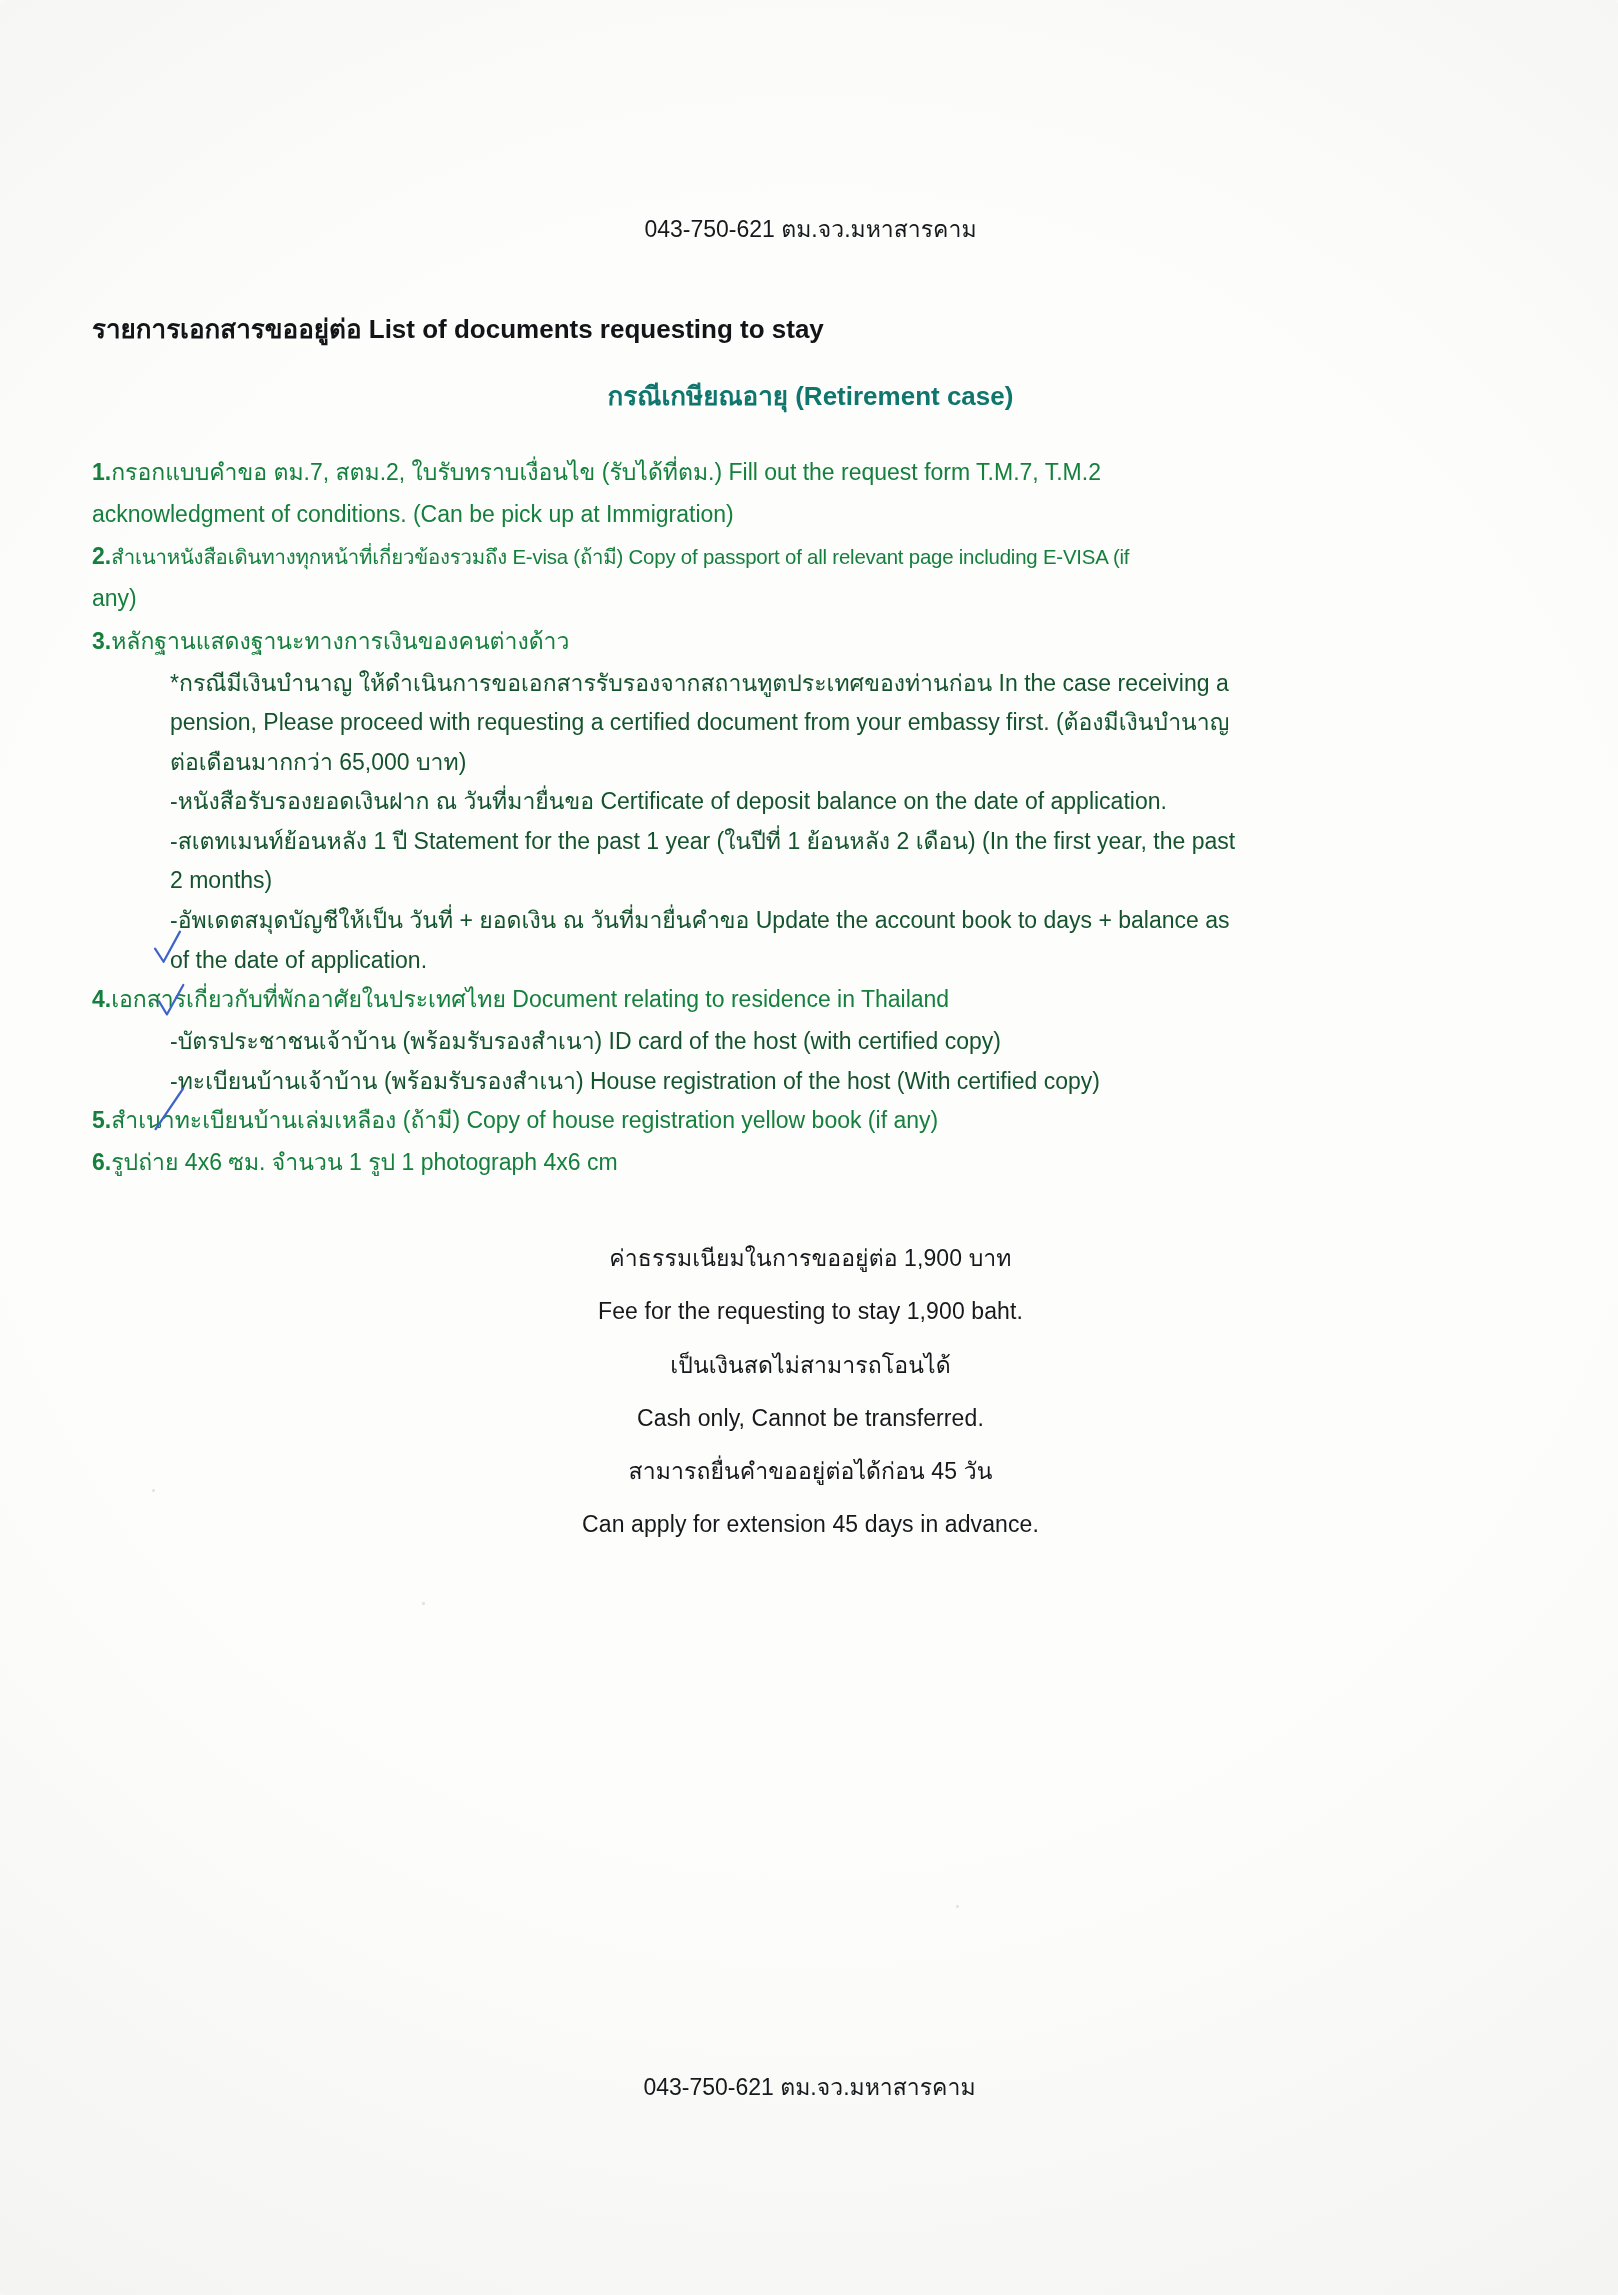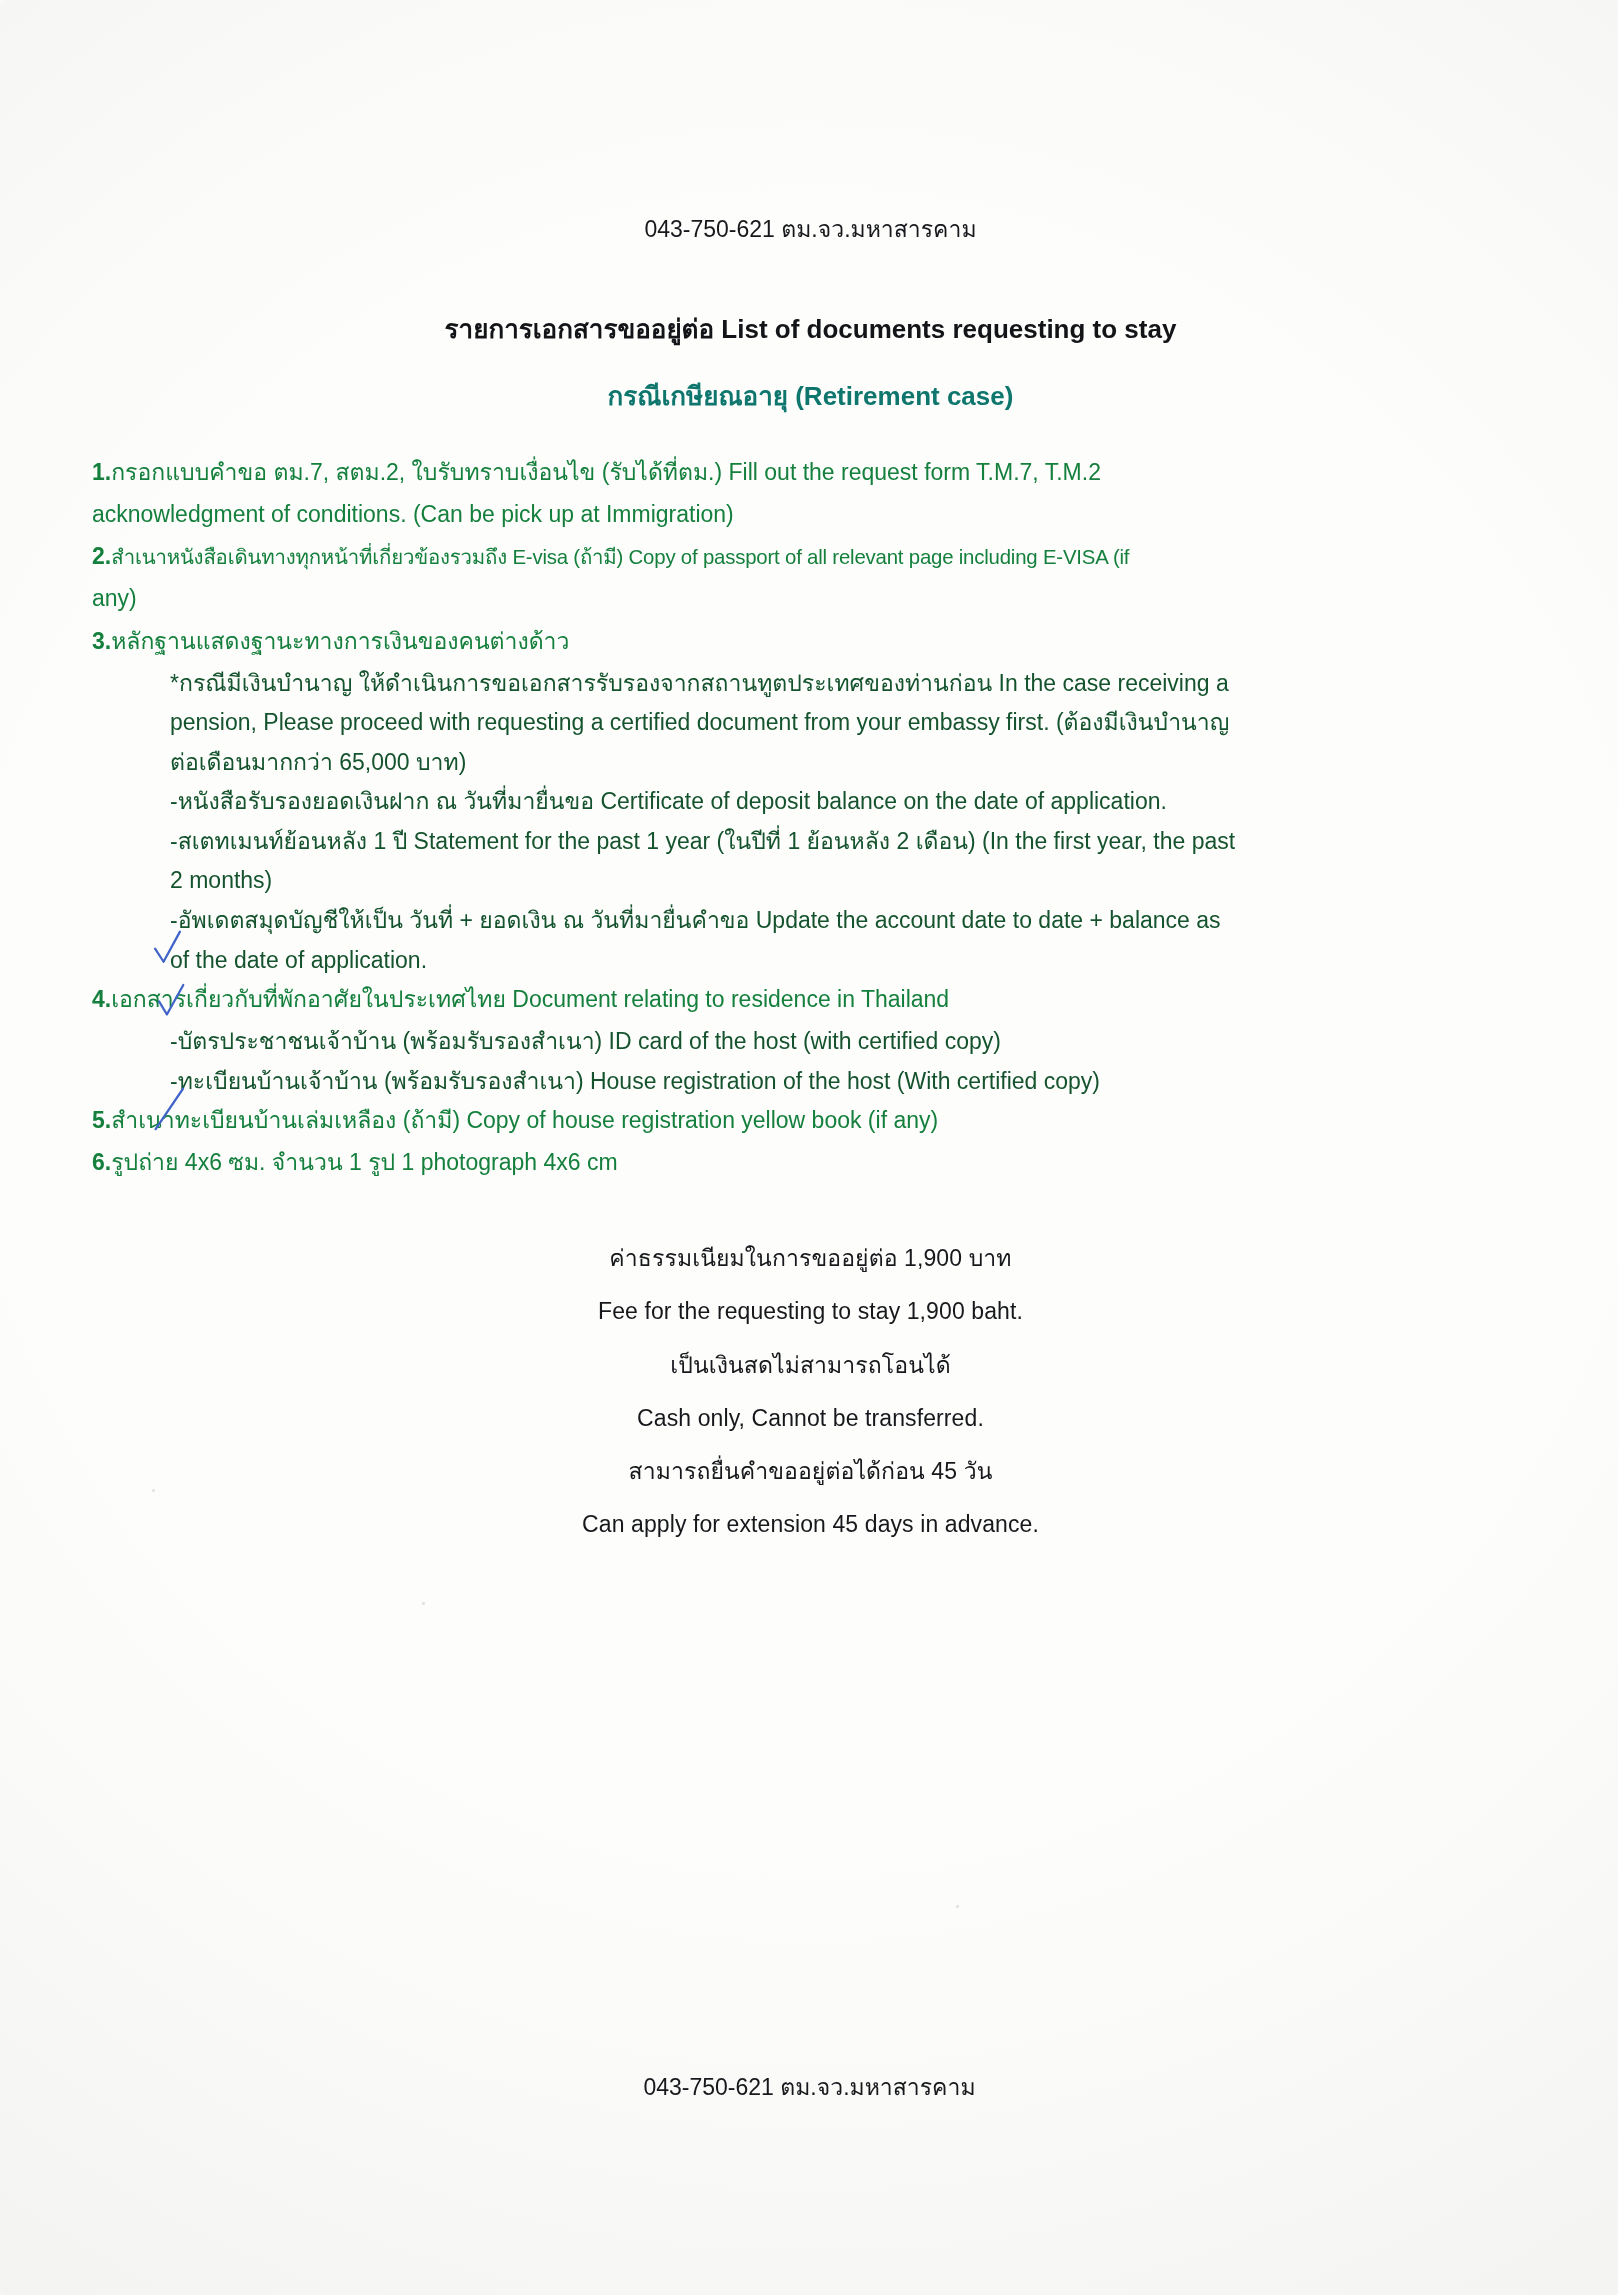--- a/index.html
+++ b/index.html
@@ -43,21 +43,20 @@
     letter-spacing: 0.1px;
   }
   .phone-top {
     font-size: 23px;
     text-align: center;
     color: #16181c;
     margin-bottom: 61px;
   }
   .title1 {
     font-size: 26px;
-    text-align: center;
     font-weight: bold;
     margin-bottom: 26px;
     color: #121418;
   }
   .title2 {
     font-size: 26px;
     text-align: center;
     font-weight: bold;
     margin-bottom: 37px;
     color: #0f766e;
@@ -151,21 +150,21 @@
     <div class="sub indent1">*กรณีมีเงินบำนาญ ให้ดำเนินการขอเอกสารรับรองจากสถานทูตประเทศของท่านก่อน In the case receiving a</div>
     <div class="sub indent1">pension, Please proceed with requesting a certified document from your embassy first. (ต้องมีเงินบำนาญ</div>
     <div class="sub indent1">ต่อเดือนมากกว่า 65,000 บาท)</div>
 
 
     <div class="sub indent1">-หนังสือรับรองยอดเงินฝาก ณ วันที่มายื่นขอ Certificate of deposit balance on the date of application.</div>
 
     <div class="sub indent1">-สเตทเมนท์ย้อนหลัง 1 ปี Statement for the past 1 year (ในปีที่ 1 ย้อนหลัง 2 เดือน) (In the first year, the past</div>
     <div class="sub indent1">2 months)</div>
 
-    <div class="sub indent1">-อัพเดตสมุดบัญชีให้เป็น วันที่ + ยอดเงิน ณ วันที่มายื่นคำขอ Update the account date to date + balance as</div>
+    <div class="sub indent1">-อัพเดตสมุดบัญชีให้เป็น วันที่ + ยอดเงิน ณ วันที่มายื่นคำขอ Update the account book to days + balance as</div>
     <div class="sub indent1">of the date of application.</div>
 
     <div class="item">
       <span class="num">4.</span><span>เอกสารเกี่ยวกับที่พักอาศัยในประเทศไทย Document relating to residence in Thailand</span>
     </div>
     <div class="sub indent1">-บัตรประชาชนเจ้าบ้าน (พร้อมรับรองสำเนา) ID card of the host (with certified copy)</div>
     <div class="sub indent1">-ทะเบียนบ้านเจ้าบ้าน (พร้อมรับรองสำเนา) House registration of the host (With certified copy)</div>
 
     <div class="item">
       <span class="num">5.</span><span>สำเนาทะเบียนบ้านเล่มเหลือง (ถ้ามี) Copy of house registration yellow book (if any)</span>

